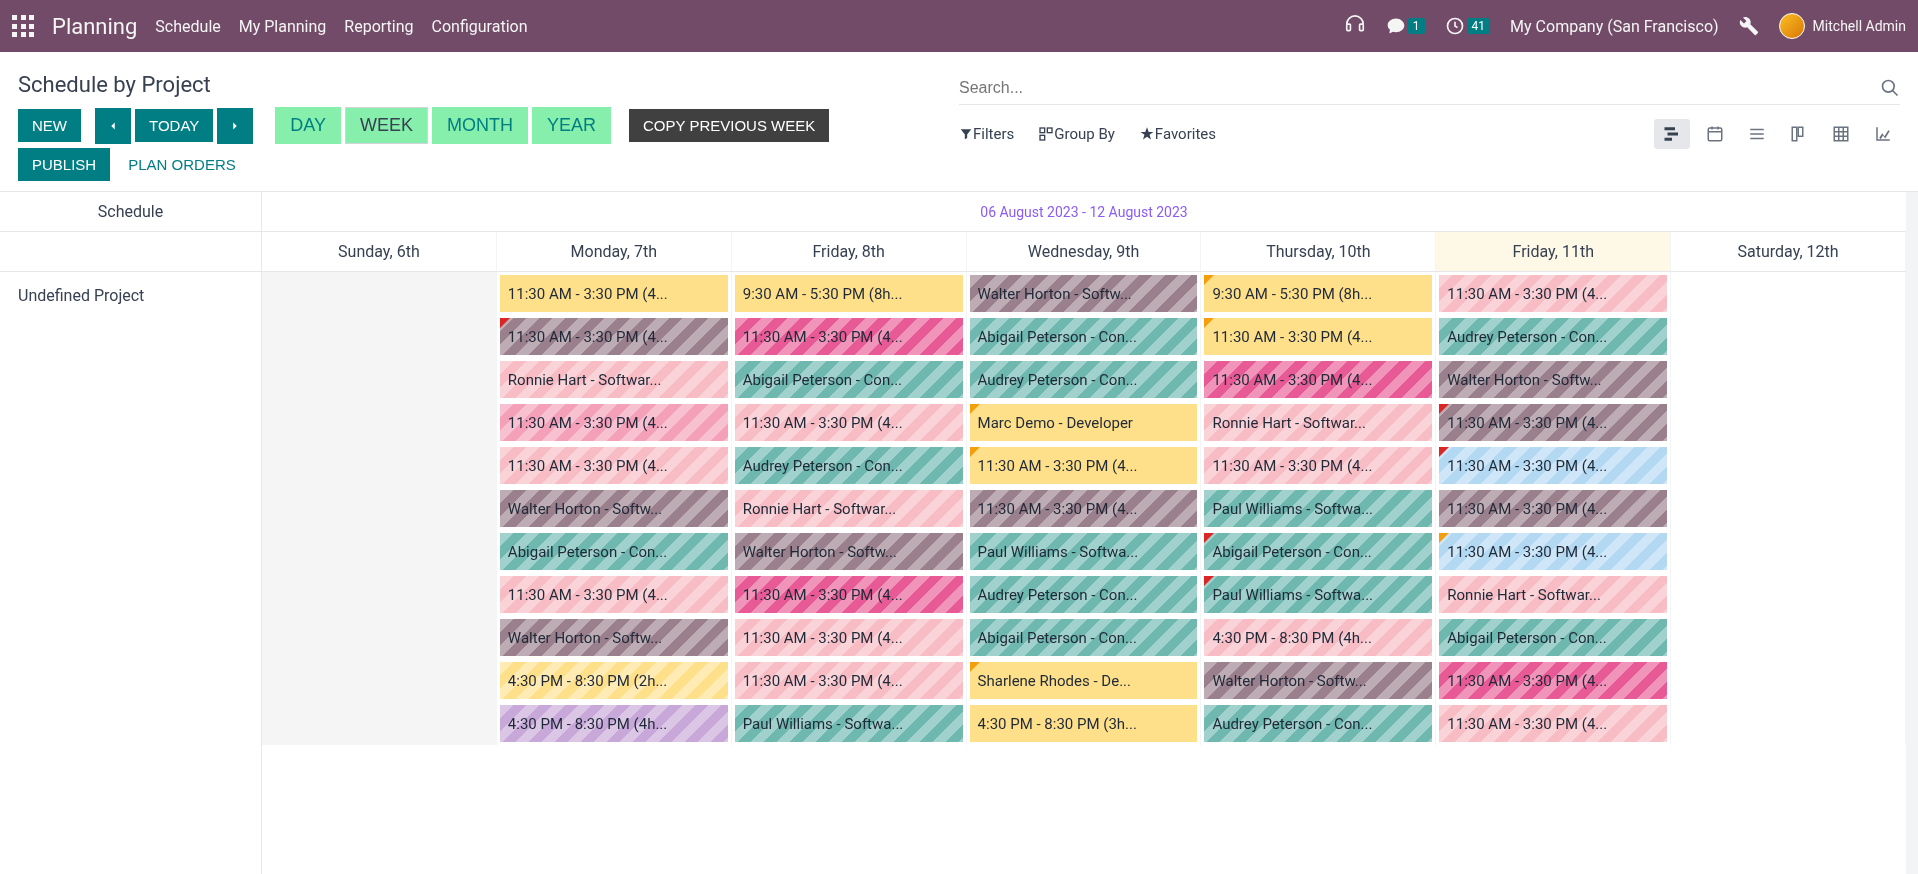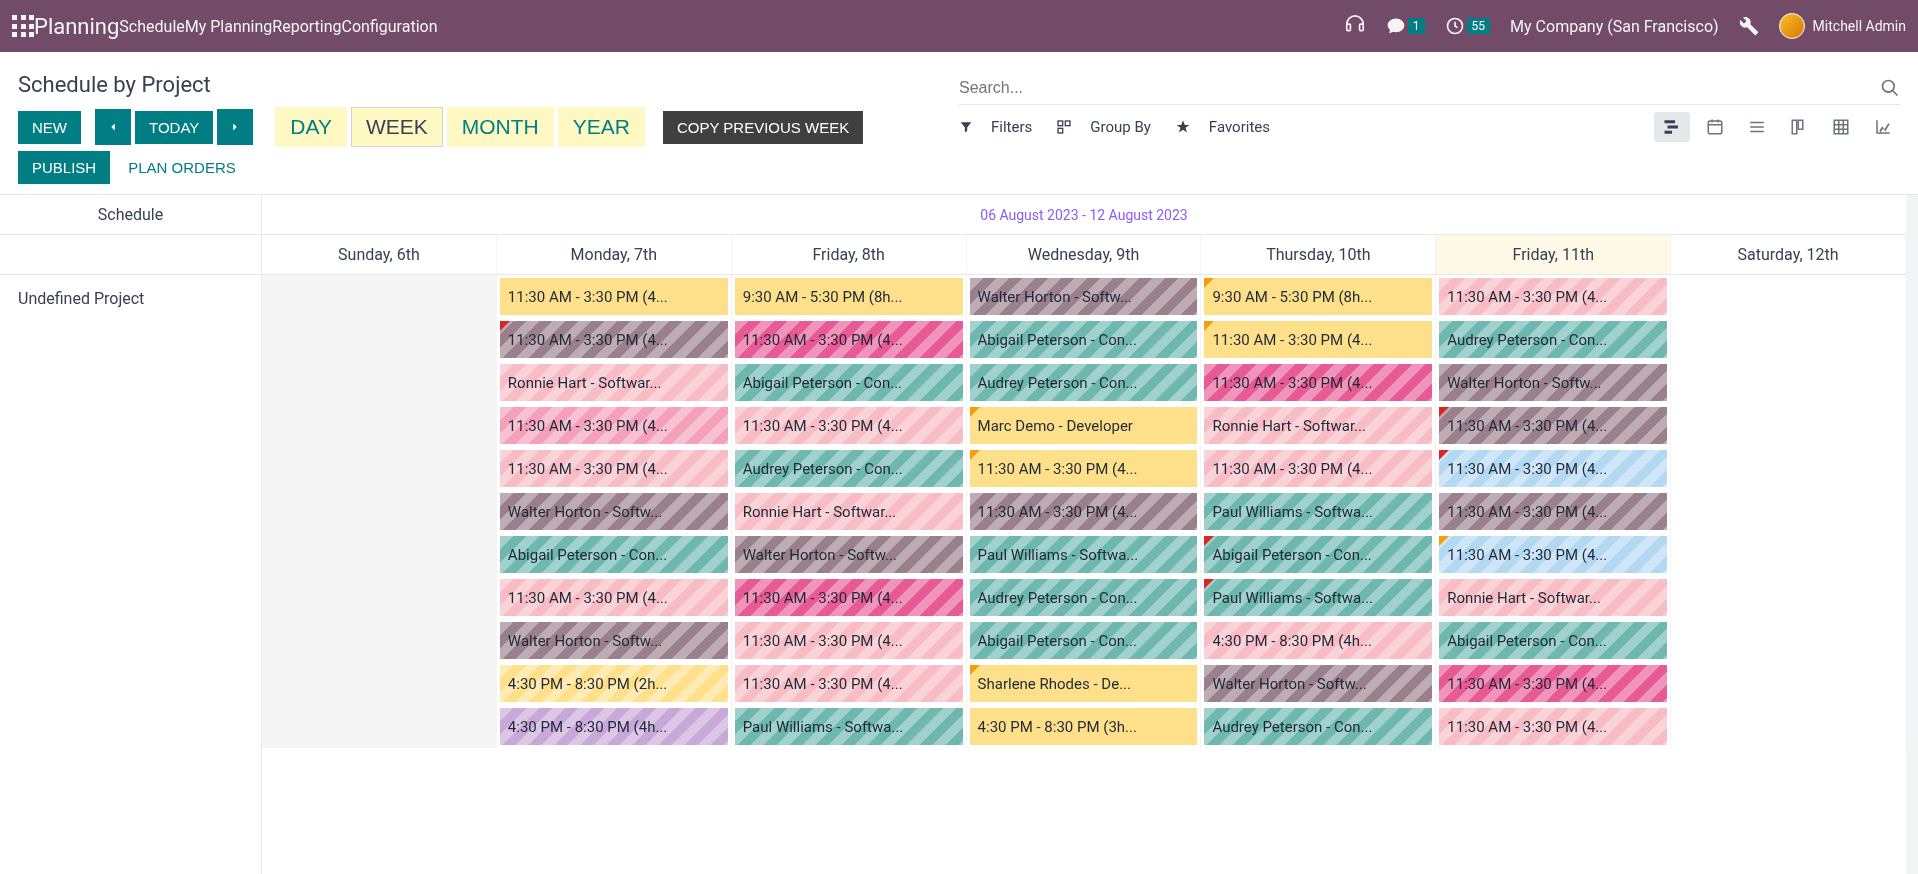--- a/index.html
+++ b/index.html
@@ -1,45 +1,45 @@
 <!DOCTYPE html>
 <html><head>
 <meta charset="utf-8">
 <style>
 * { margin: 0; padding: 0; box-sizing: border-box; }
 body { font-family: -apple-system, BlinkMacSystemFont, "Segoe UI", Roboto, sans-serif; font-size: 14px; color: #374151; background: #fff; }
 .topbar { background: #714B67; height: 52px; display: flex; align-items: center; padding: 0 12px; color: #f5f5f5; }
-.topbar-left { display: flex; align-items: center; }
+.topbar-left { display: flex; align-items: center; gap: 18px; }
 .apps-icon { width: 22px; height: 22px; display: flex; flex-direction: column; justify-content: space-between; cursor: pointer; }
 .apps-row { display: flex; justify-content: space-between; }
 .apps-dot { width: 5px; height: 5px; background: #f5f5f5; }
 .app-name { font-size: 22px; font-weight: 400; }
 .nav-item { font-size: 16px; cursor: pointer; }
 .topbar-right { margin-left: auto; display: flex; align-items: center; gap: 20px; }
 .icon-btn { cursor: pointer; display: flex; align-items: center; position: relative; }
 .badge { background: #017E84; color: #fff; font-size: 12px; padding: 1px 5px; border-radius: 2px; margin-left: 2px; }
 .user-section { display: flex; align-items: center; gap: 8px; }
 .avatar { width: 26px; height: 26px; border-radius: 50%; background: linear-gradient(135deg, #fbbf24, #d97706); border: 1px solid #fff; }
 .control-panel { padding: 20px 18px 0 18px; }
 .cp-row1 { display: flex; align-items: flex-start; }
 .cp-left { flex: 1; }
 .page-title { font-size: 22px; font-weight: 400; color: #374151; margin-bottom: 10px; }
 .cp-buttons { display: flex; gap: 4px; align-items: center; flex-wrap: wrap; }
 .btn-primary { background: #017E84; color: #fff; border: none; padding: 8px 14px; font-size: 15px; cursor: pointer; font-weight: 500; }
 .btn-nav { background: #017E84; color: #fff; border: none; width: 36px; height: 36px; cursor: pointer; display: flex; align-items: center; justify-content: center; }
-.btn-view { background: #fef9c3; border: 1px solid transparent; color: #017E84; padding: 7px 14px; font-size: 21px; cursor: pointer; }
+.btn-view { background: #86efac; border: 1px solid transparent; color: #017E84; padding: 7px 14px; font-size: 18px; cursor: pointer; }
 .btn-view.active { border-color: #d1d5db; color: #374151; }
 .btn-secondary { background: #404040; color: #fff; border: none; padding: 8px 14px; font-size: 15px; cursor: pointer; font-weight: 500; }
 .btn-text { background: transparent; border: none; color: #017E84; padding: 8px 14px; font-size: 15px; cursor: pointer; }
 .cp-right { flex: 1; }
-.search-box { border-bottom: 1px solid #e5e7eb; display: flex; align-items: center; padding: 6px 0; margin-bottom: 7px; }
+.search-box { border-bottom: 1px solid #e5e7eb; display: flex; align-items: center; padding: 6px 0; margin-bottom: 14px; }
 .search-input { flex: 1; border: none; outline: none; font-size: 16px; background: transparent; }
 .search-icon-btn { cursor: pointer; color: #6b7280; }
 .filter-row { display: flex; align-items: center; gap: 24px; }
-.filter-item { display: flex; align-items: center; gap: 18px; cursor: pointer; color: #374151; font-size: 15px; }
+.filter-item { display: flex; align-items: center; gap: 0; cursor: pointer; color: #374151; font-size: 15px; }
 .view-switcher { margin-left: auto; display: flex; gap: 8px; }
 .view-icon { padding: 6px 8px; cursor: pointer; color: #6b7280; display: flex; align-items: center; }
 .view-icon.active { background: #e5e7eb; border-radius: 3px; color: #374151; }
 .divider { border-top: 1px solid #e5e7eb; margin-top: 10px; }
 .planner { display: flex; height: calc(100vh - 185px); overflow: hidden; border-bottom: 1px solid #e5e7eb; }
 .side-col { width: 262px; border-right: 1px solid #e5e7eb; }
 .side-header { height: 40px; border-bottom: 1px solid #e5e7eb; display: flex; align-items: center; justify-content: center; font-size: 16px; color: #374151; }
 .side-header2 { height: 40px; border-bottom: 1px solid #e5e7eb; }
 .side-row { padding: 14px 18px; font-size: 16px; color: #374151; }
 .grid-col { flex: 1; position: relative; overflow-y: auto; }
@@ -106,21 +106,21 @@
       <svg width="20" height="20" viewBox="0 0 24 24" fill="#f5f5f5">
           <path d="M12 3C6.5 3 2 6.6 2 11c0 2 1 3.9 2.7 5.3L4 21l4.5-2c1.1.3 2.3.5 3.5.5 5.5 0 10-3.6 10-8S17.5 3 12 3z"></path>
         </svg>
       <span class="badge">1</span>
     </span>
     <span class="icon-btn">
       <svg width="20" height="20" viewBox="0 0 24 24" fill="none" stroke="#f5f5f5" stroke-width="2">
           <circle cx="12" cy="12" r="9"></circle>
           <path d="M12 7v5l3 2"></path>
         </svg>
-      <span class="badge">55</span>
+      <span class="badge">41</span>
     </span>
     <span class="nav-item">My Company (San Francisco)</span>
     <span class="icon-btn">
       <svg width="20" height="20" viewBox="0 0 24 24" fill="#f5f5f5">
           <path d="M22.7 19l-9.1-9.1c.9-2.3.4-5-1.5-6.9-2-2-5-2.4-7.4-1.3L9 6 6 9 1.6 4.7C.4 7.1.9 10.1 2.9 12.1c1.9 1.9 4.6 2.4 6.9 1.5l9.1 9.1c.4.4 1 .4 1.4 0l2.3-2.3c.5-.4.5-1.1.1-1.4z"></path>
         </svg>
     </span>
     <div class="user-section">
       <div class="avatar"></div>
       <span>Mitchell Admin</span>

